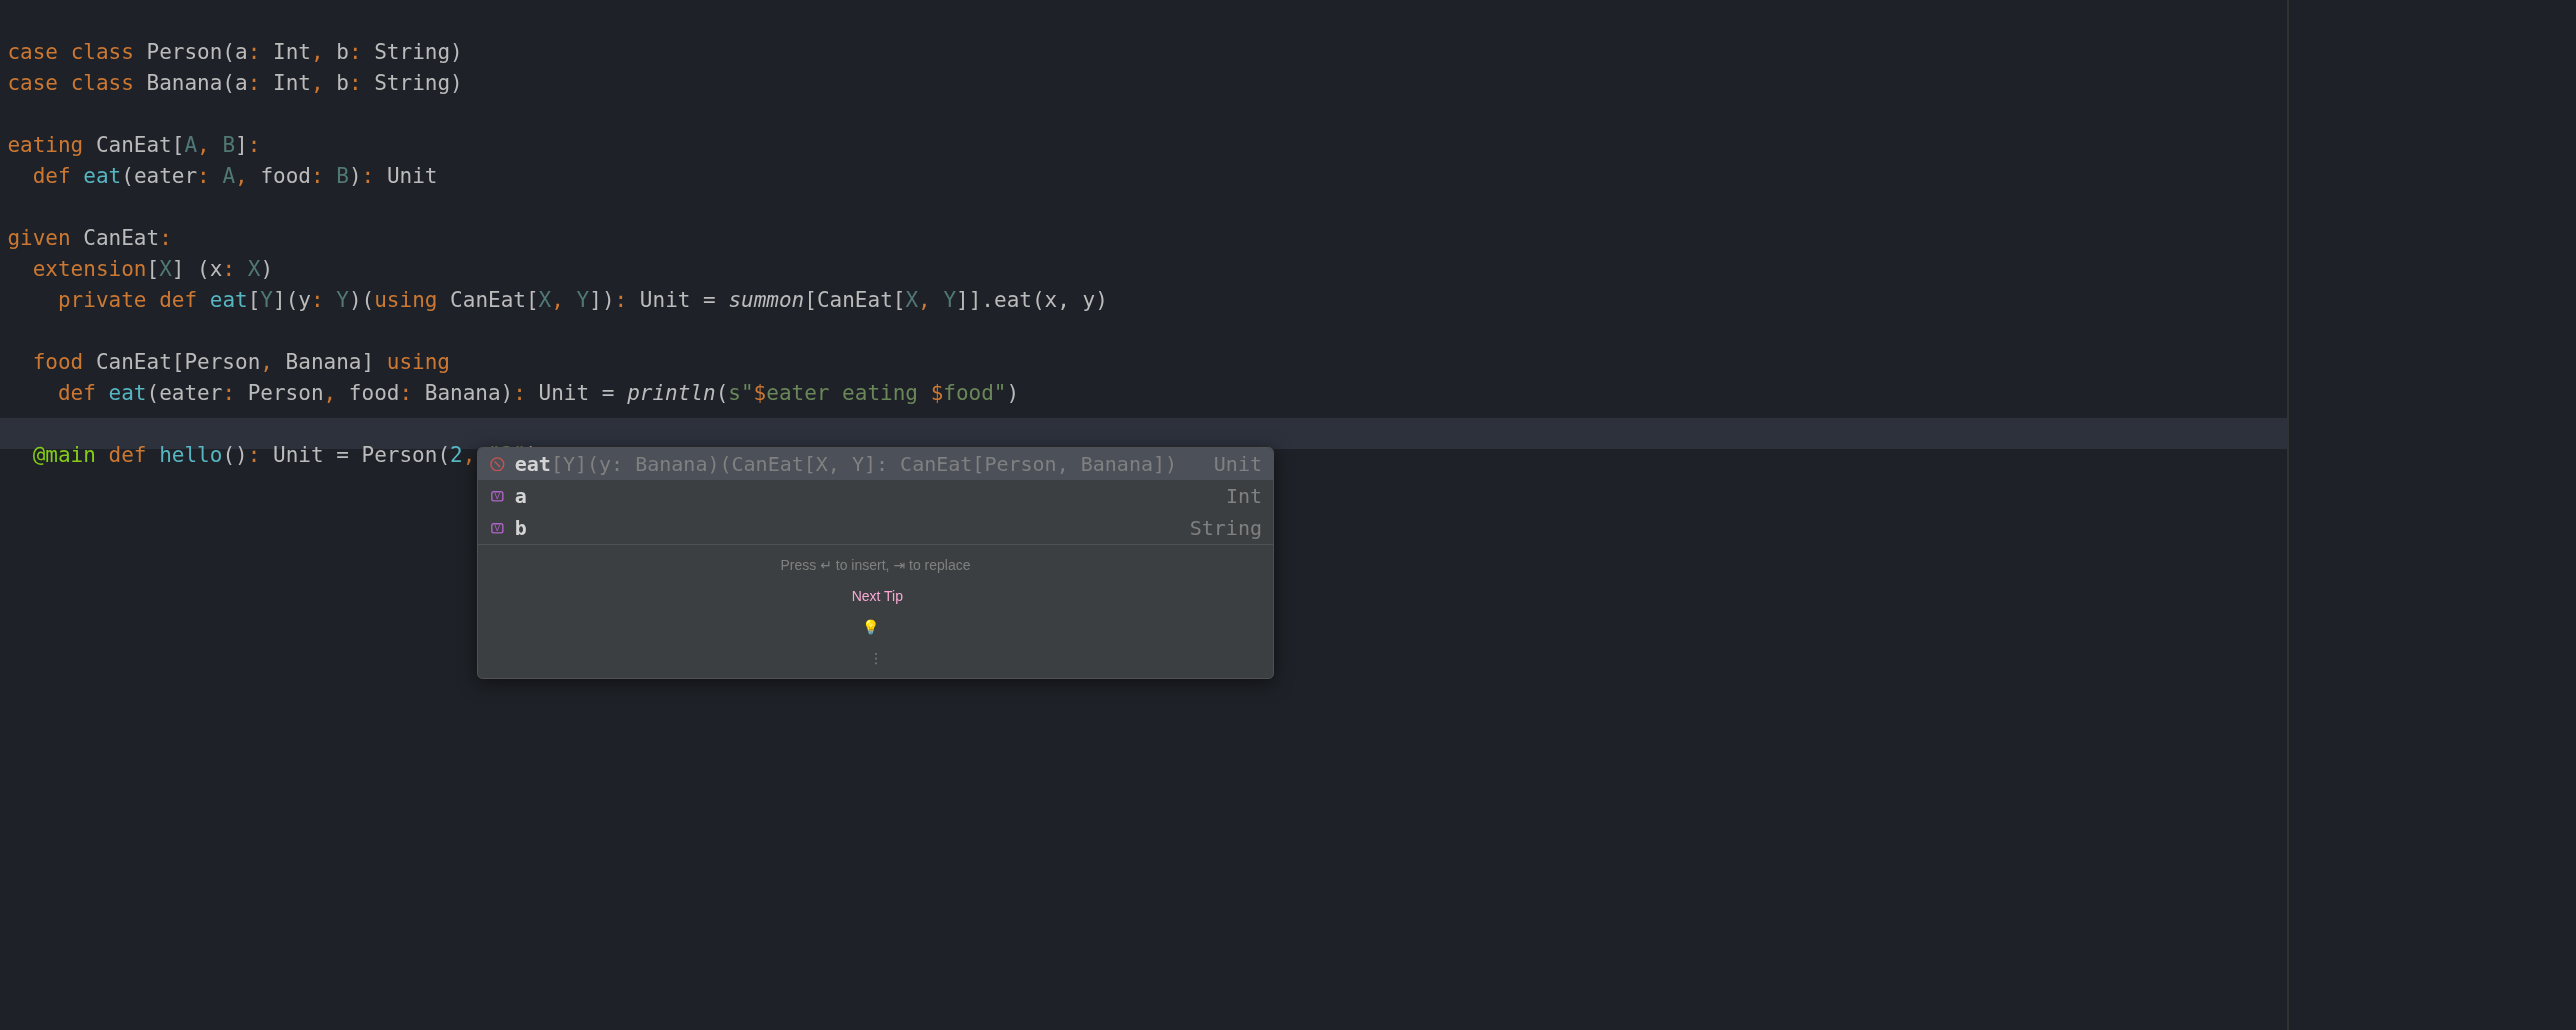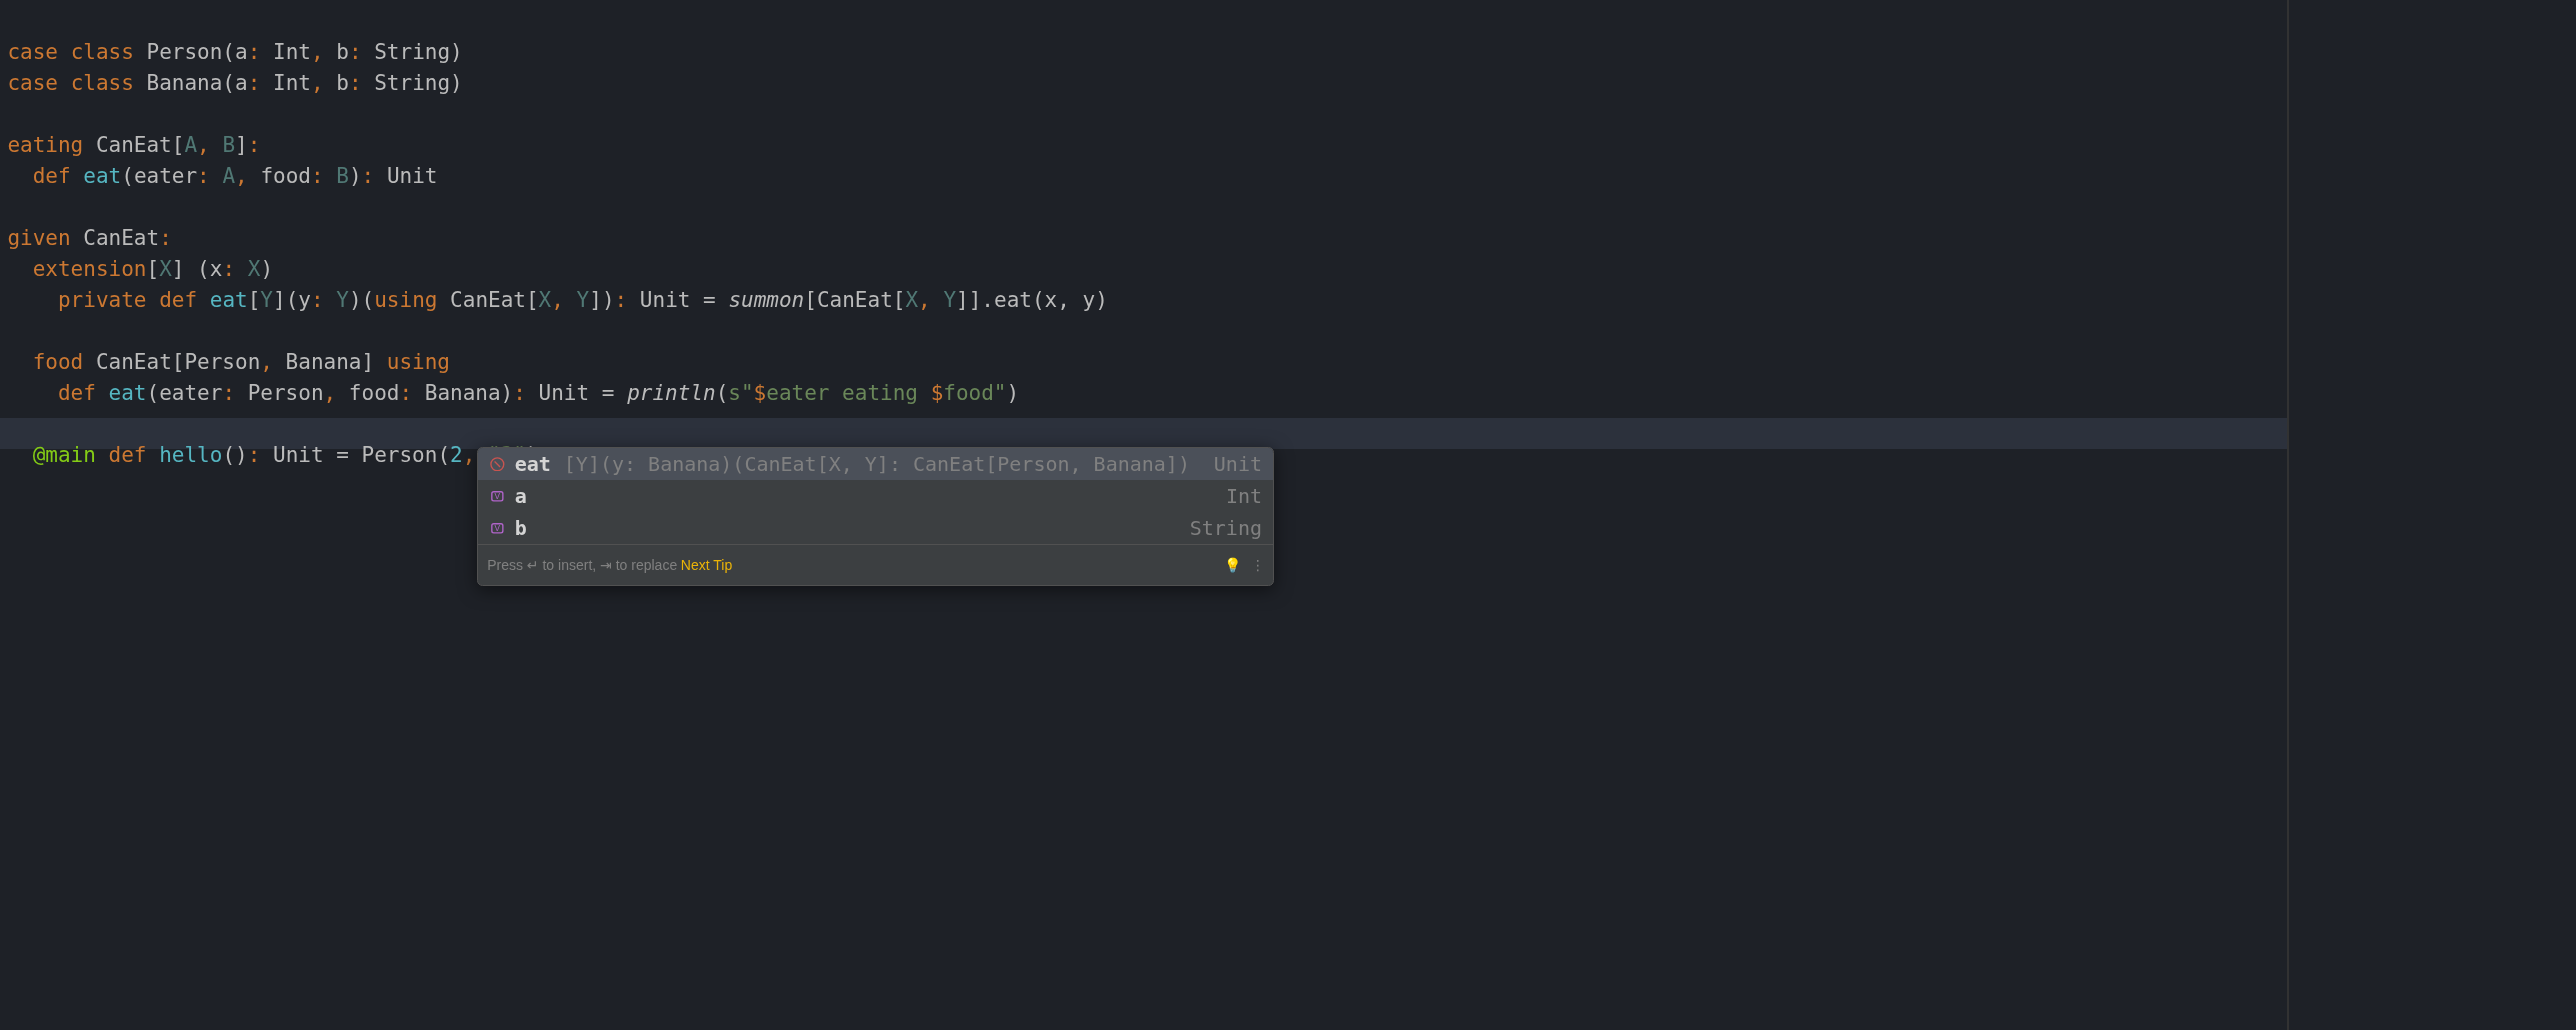--- a/index.html
+++ b/index.html
@@ -94,38 +94,38 @@
       flex: 0 0 auto;
       color: #d4d4d4;
       font-weight: 600;
     }
     .completion-signature {
       flex: 1;
       color: #808080;
       overflow: hidden;
       text-overflow: ellipsis;
       white-space: nowrap;
-      text-align: center;
     }
     .completion-type {
       color: #808080;
       margin-left: auto;
       padding-left: 11px;
     }
     .completion-footer {
       display: flex;
-      align-items: flex-start;
+      align-items: center;
       padding: 4.6px 9.2px;
       font-size: 14px;
       color: #808080;
       border-top: 0.9px solid #515151;
       font-family: -apple-system, 'Segoe UI', sans-serif;
+      flex-direction: column;
     }
     .completion-footer .link {
-      color: #eab308;
+      color: #f9a8d4;
       margin-left: 3.7px;
     }
     .completion-footer .spacer {
       flex: 1;
     }
     .bulb {
       color: #f0a732;
       font-size: 14px;
       margin-right: 9.2px;
     }

